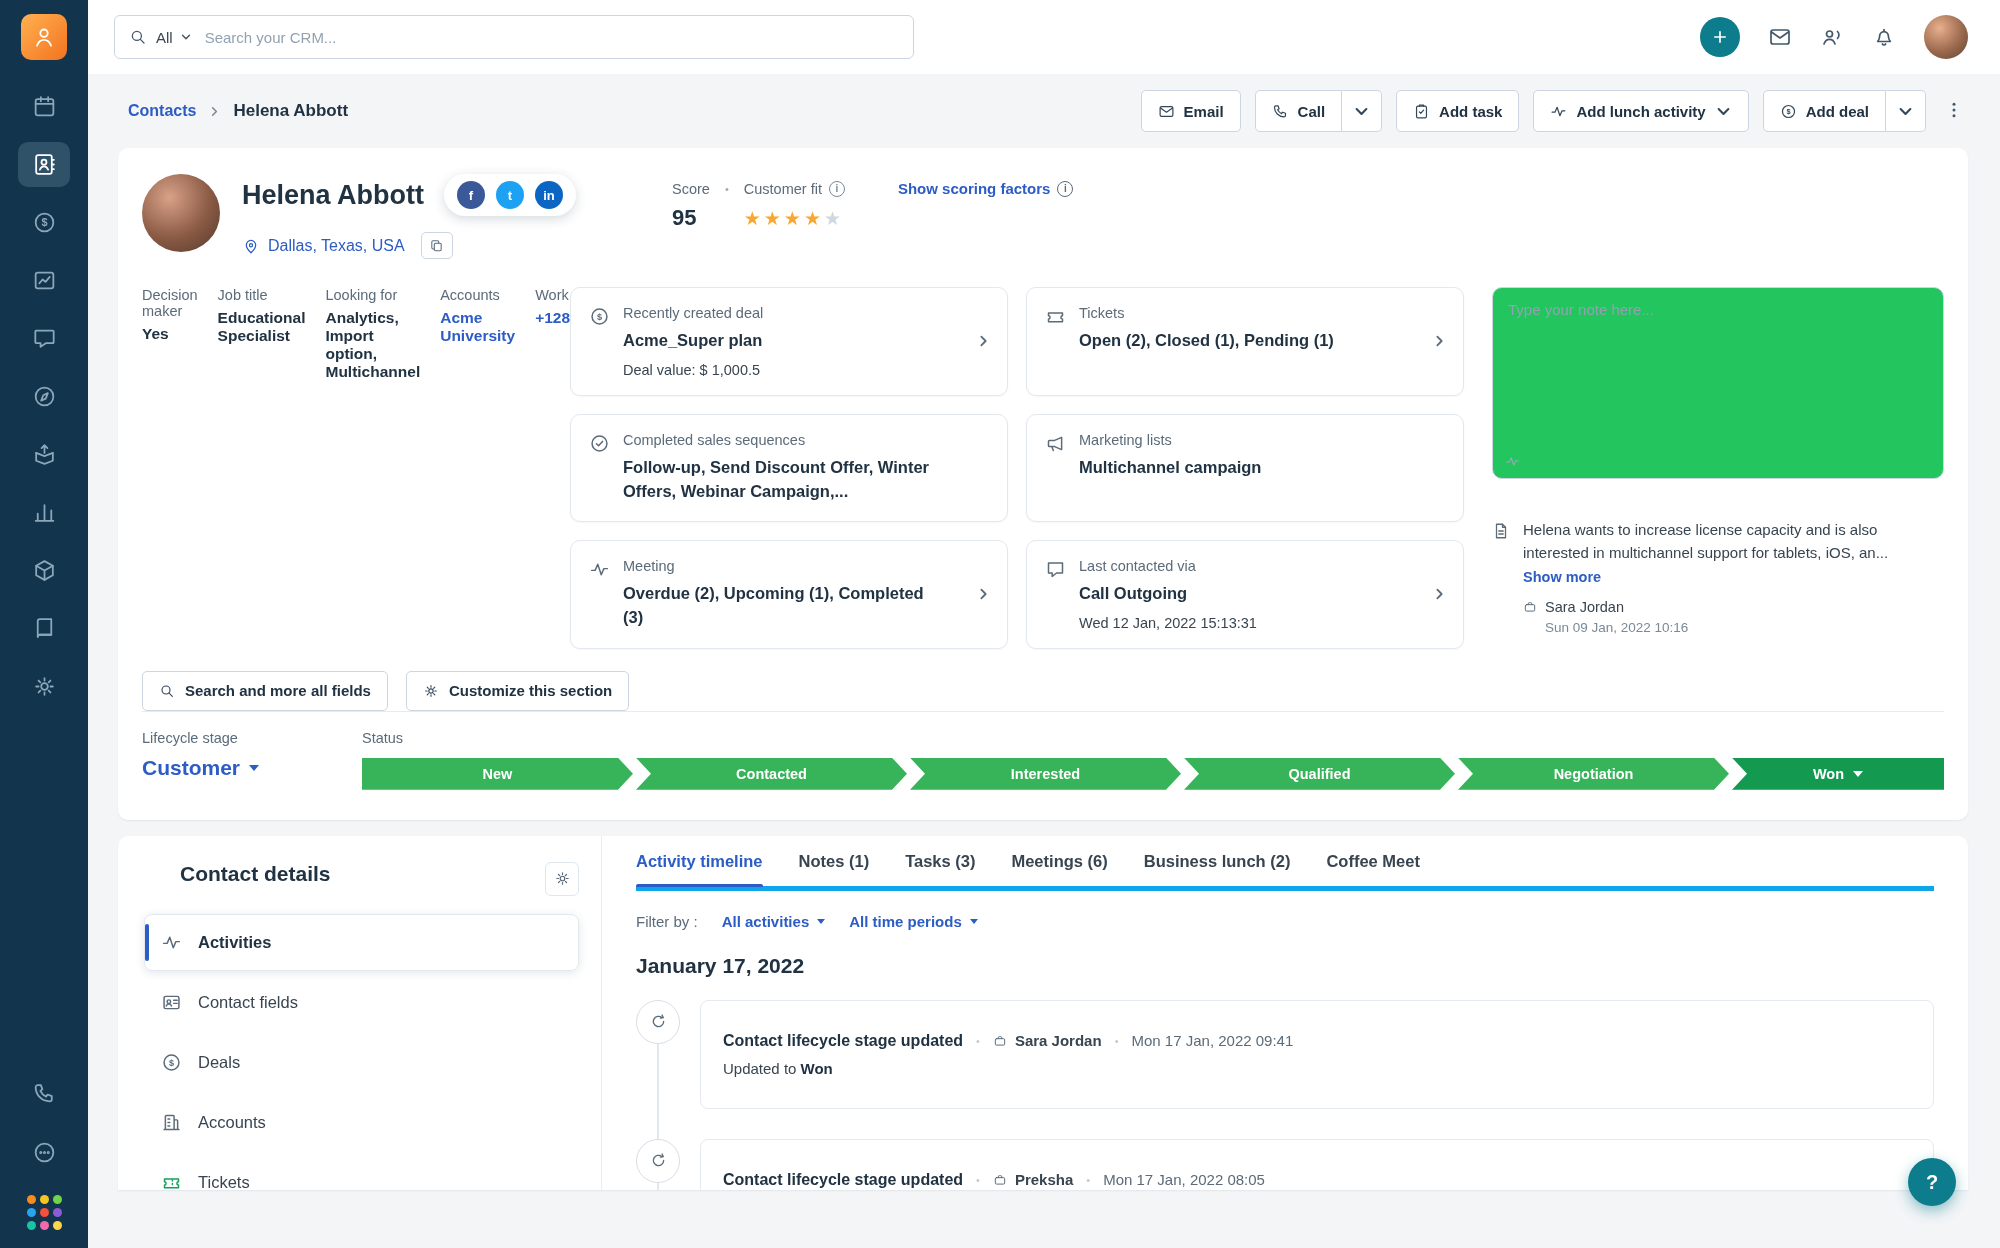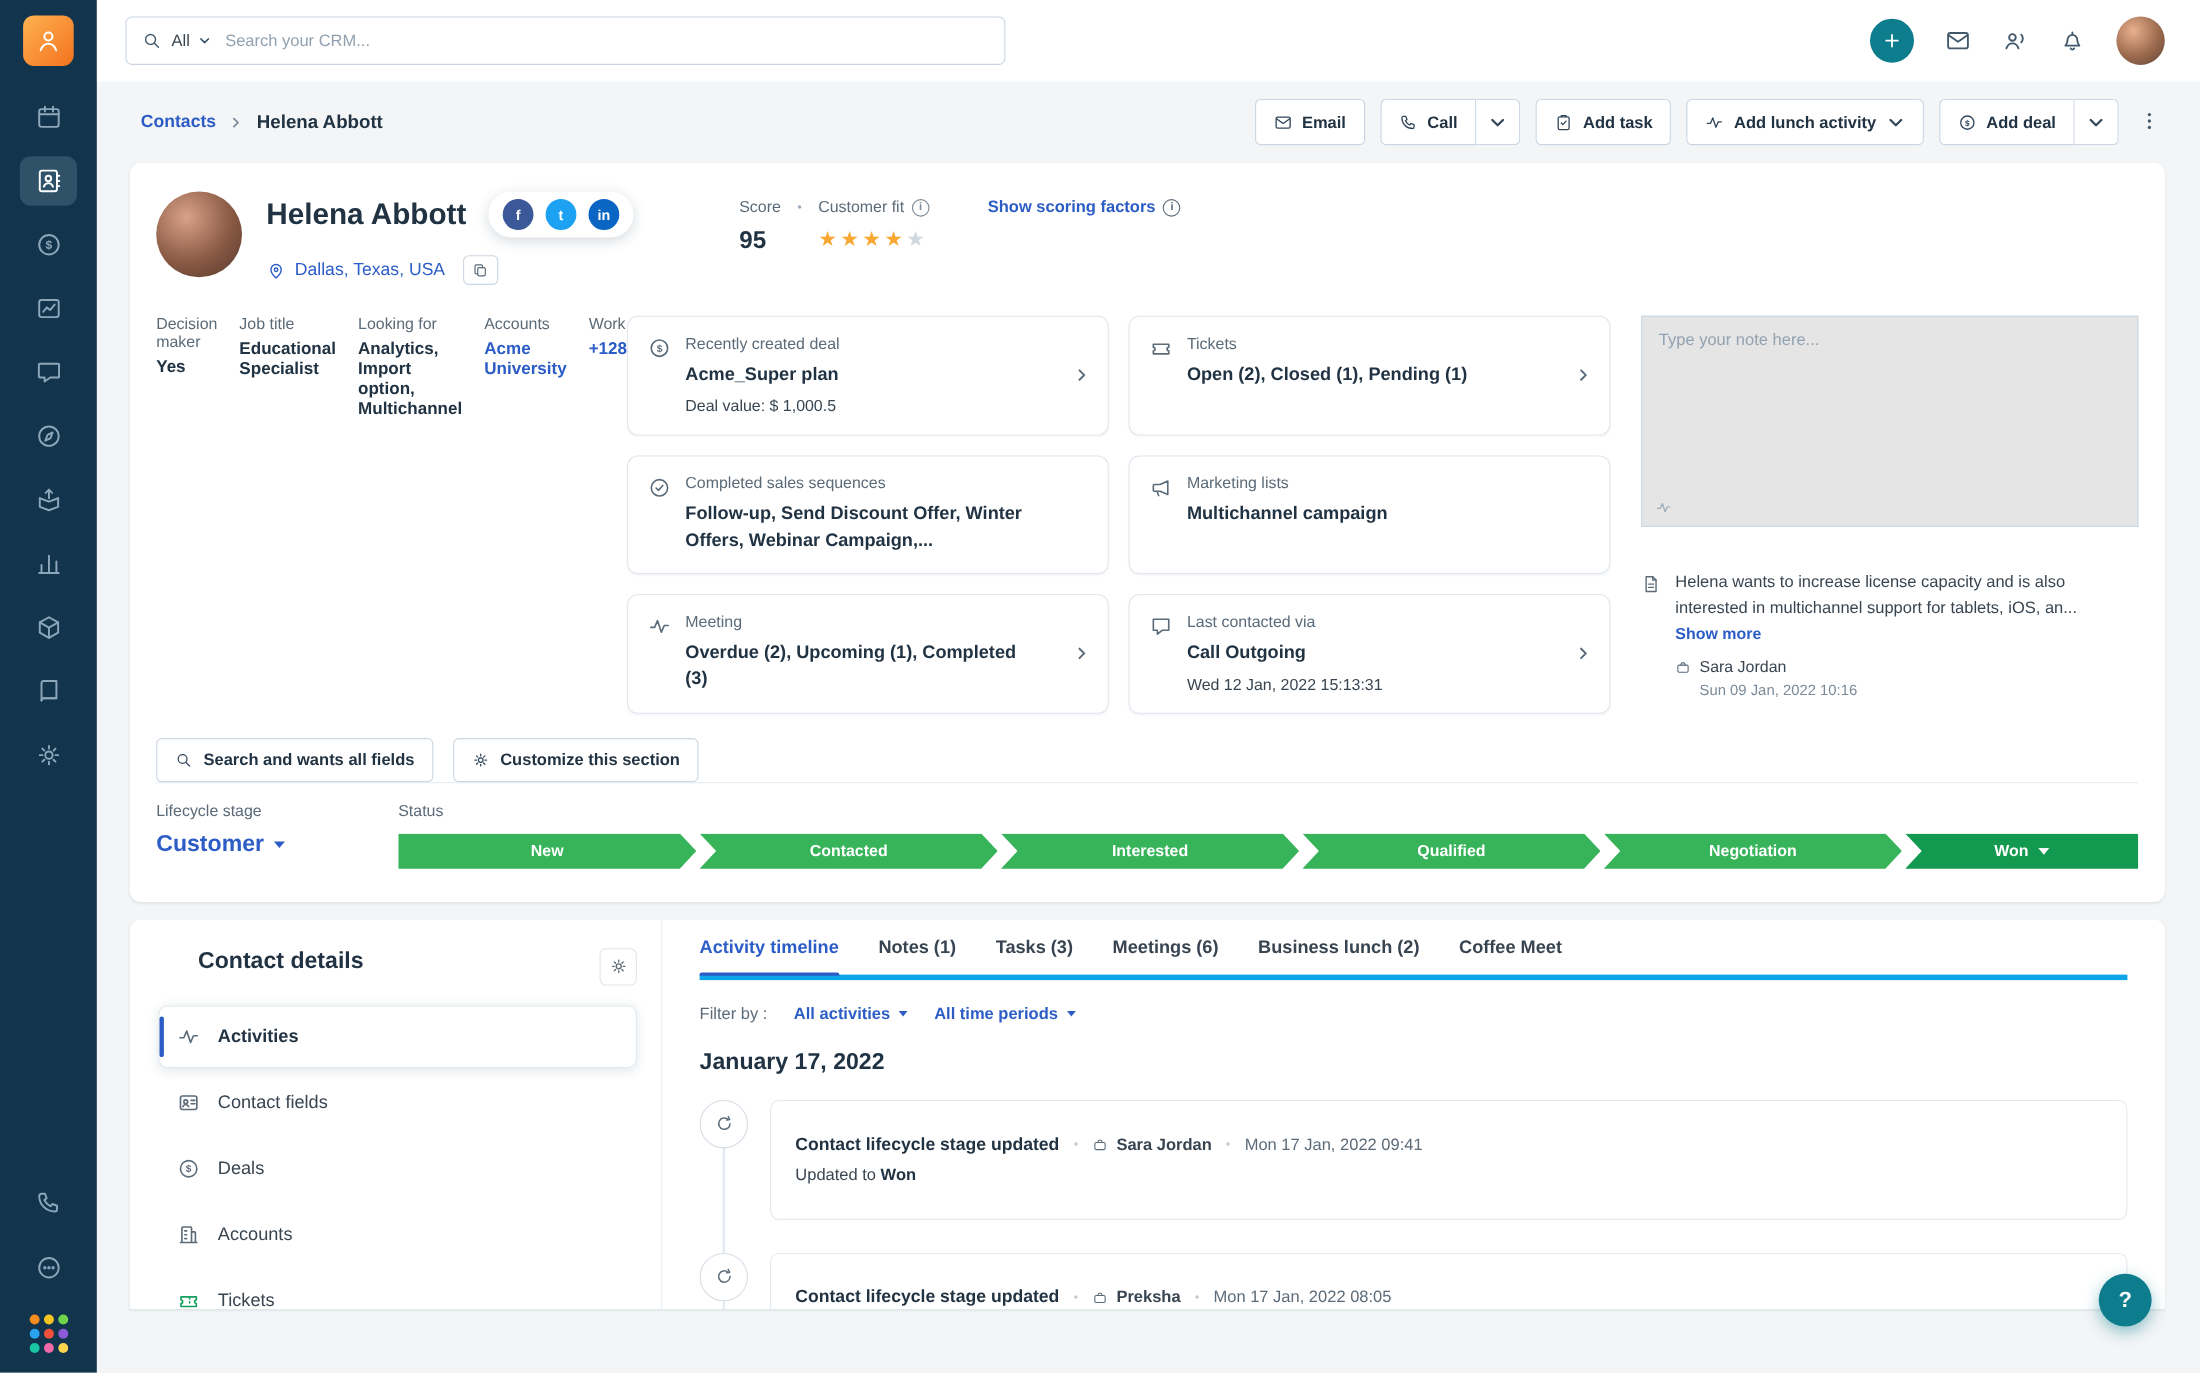--- a/index.html
+++ b/index.html
@@ -97,21 +97,21 @@
   .sum-card { border:1px solid #e2e8ee; border-radius:10px; padding:17px 18px; display:flex; gap:13px; position:relative; background:#fff; box-shadow:0 1px 2px rgba(18,52,77,.04); cursor:pointer; }
   .sum-icon { color:#5b6b79; flex-shrink:0; margin-top:1px; }
   .sum-icon svg { width:21px; height:21px; }
   .sum-title { color:#5b6b79; font-size:14.5px; margin-bottom:8px; }
   .sum-main { color:#213343; font-size:16.5px; font-weight:700; line-height:1.45; max-width:312px; }
   .sum-sub { margin-top:9px; color:#384551; font-size:14.5px; }
   .sum-chevron { position:absolute; right:16px; top:50%; transform:translateY(-50%); color:#5b6b79; }
   .sum-chevron svg { width:15px; height:15px; }
 
   .notes-col { width:452px; flex-shrink:0; }
-  .note-box { border:1px solid #cbd6e2; border-radius:0; height:192px; padding:13px 15px 30px; position:relative; background:#e5e5e5; }
+  .note-box { border:1px solid #cbd6e2; border-radius:10px; height:192px; padding:13px 15px 30px; position:relative; background:#22c55e; }
   .note-box textarea { width:100%; height:100%; border:none; outline:none; resize:none; font-family:inherit; font-size:15px; color:#384551; background:transparent; }
   .note-box textarea::placeholder { color:#92a2b1; }
   .note-box .pulse-mini { position:absolute; left:12px; bottom:9px; color:#9aa9b7; }
   .note-box .pulse-mini svg { width:15px; height:15px; }
   .saved-note { margin-top:40px; display:flex; gap:13px; }
   .note-icon { color:#5b6b79; margin-top:3px; }
   .note-icon svg { width:18px; height:18px; }
   .note-text { font-size:15px; color:#384551; line-height:1.5; }
   .show-more { color:#2c5cc5; font-size:14.5px; font-weight:600; margin-top:5px; display:inline-block; cursor:pointer; }
   .note-author { display:flex; gap:8px; color:#384551; font-size:14.5px; align-items:center; margin-top:13px; }
@@ -610,21 +610,21 @@
           </div>
         </div>
       </div>
 
       <div class="sec-btn-row">
         <button class="outline-btn">
           <svg class="ic" viewBox="0 0 24 24">
               <circle cx="10.5" cy="10.5" r="6"></circle>
               <path d="M15.2 15.2L20 20"></path>
             </svg>
-          <span>Search and wants all fields</span>
+          <span>Search and more all fields</span>
         </button>
         <button class="outline-btn">
           <svg class="ic" viewBox="0 0 24 24">
               <circle cx="12" cy="12" r="3.2"></circle>
               <path d="M12 4v2.3M12 17.7V20M4 12h2.3M17.7 12H20M6.3 6.3L8 8M16 16l1.7 1.7M17.7 6.3L16 8M8 16l-1.7 1.7"></path>
             </svg>
           <span>Customize this section</span>
         </button>
       </div>
 

